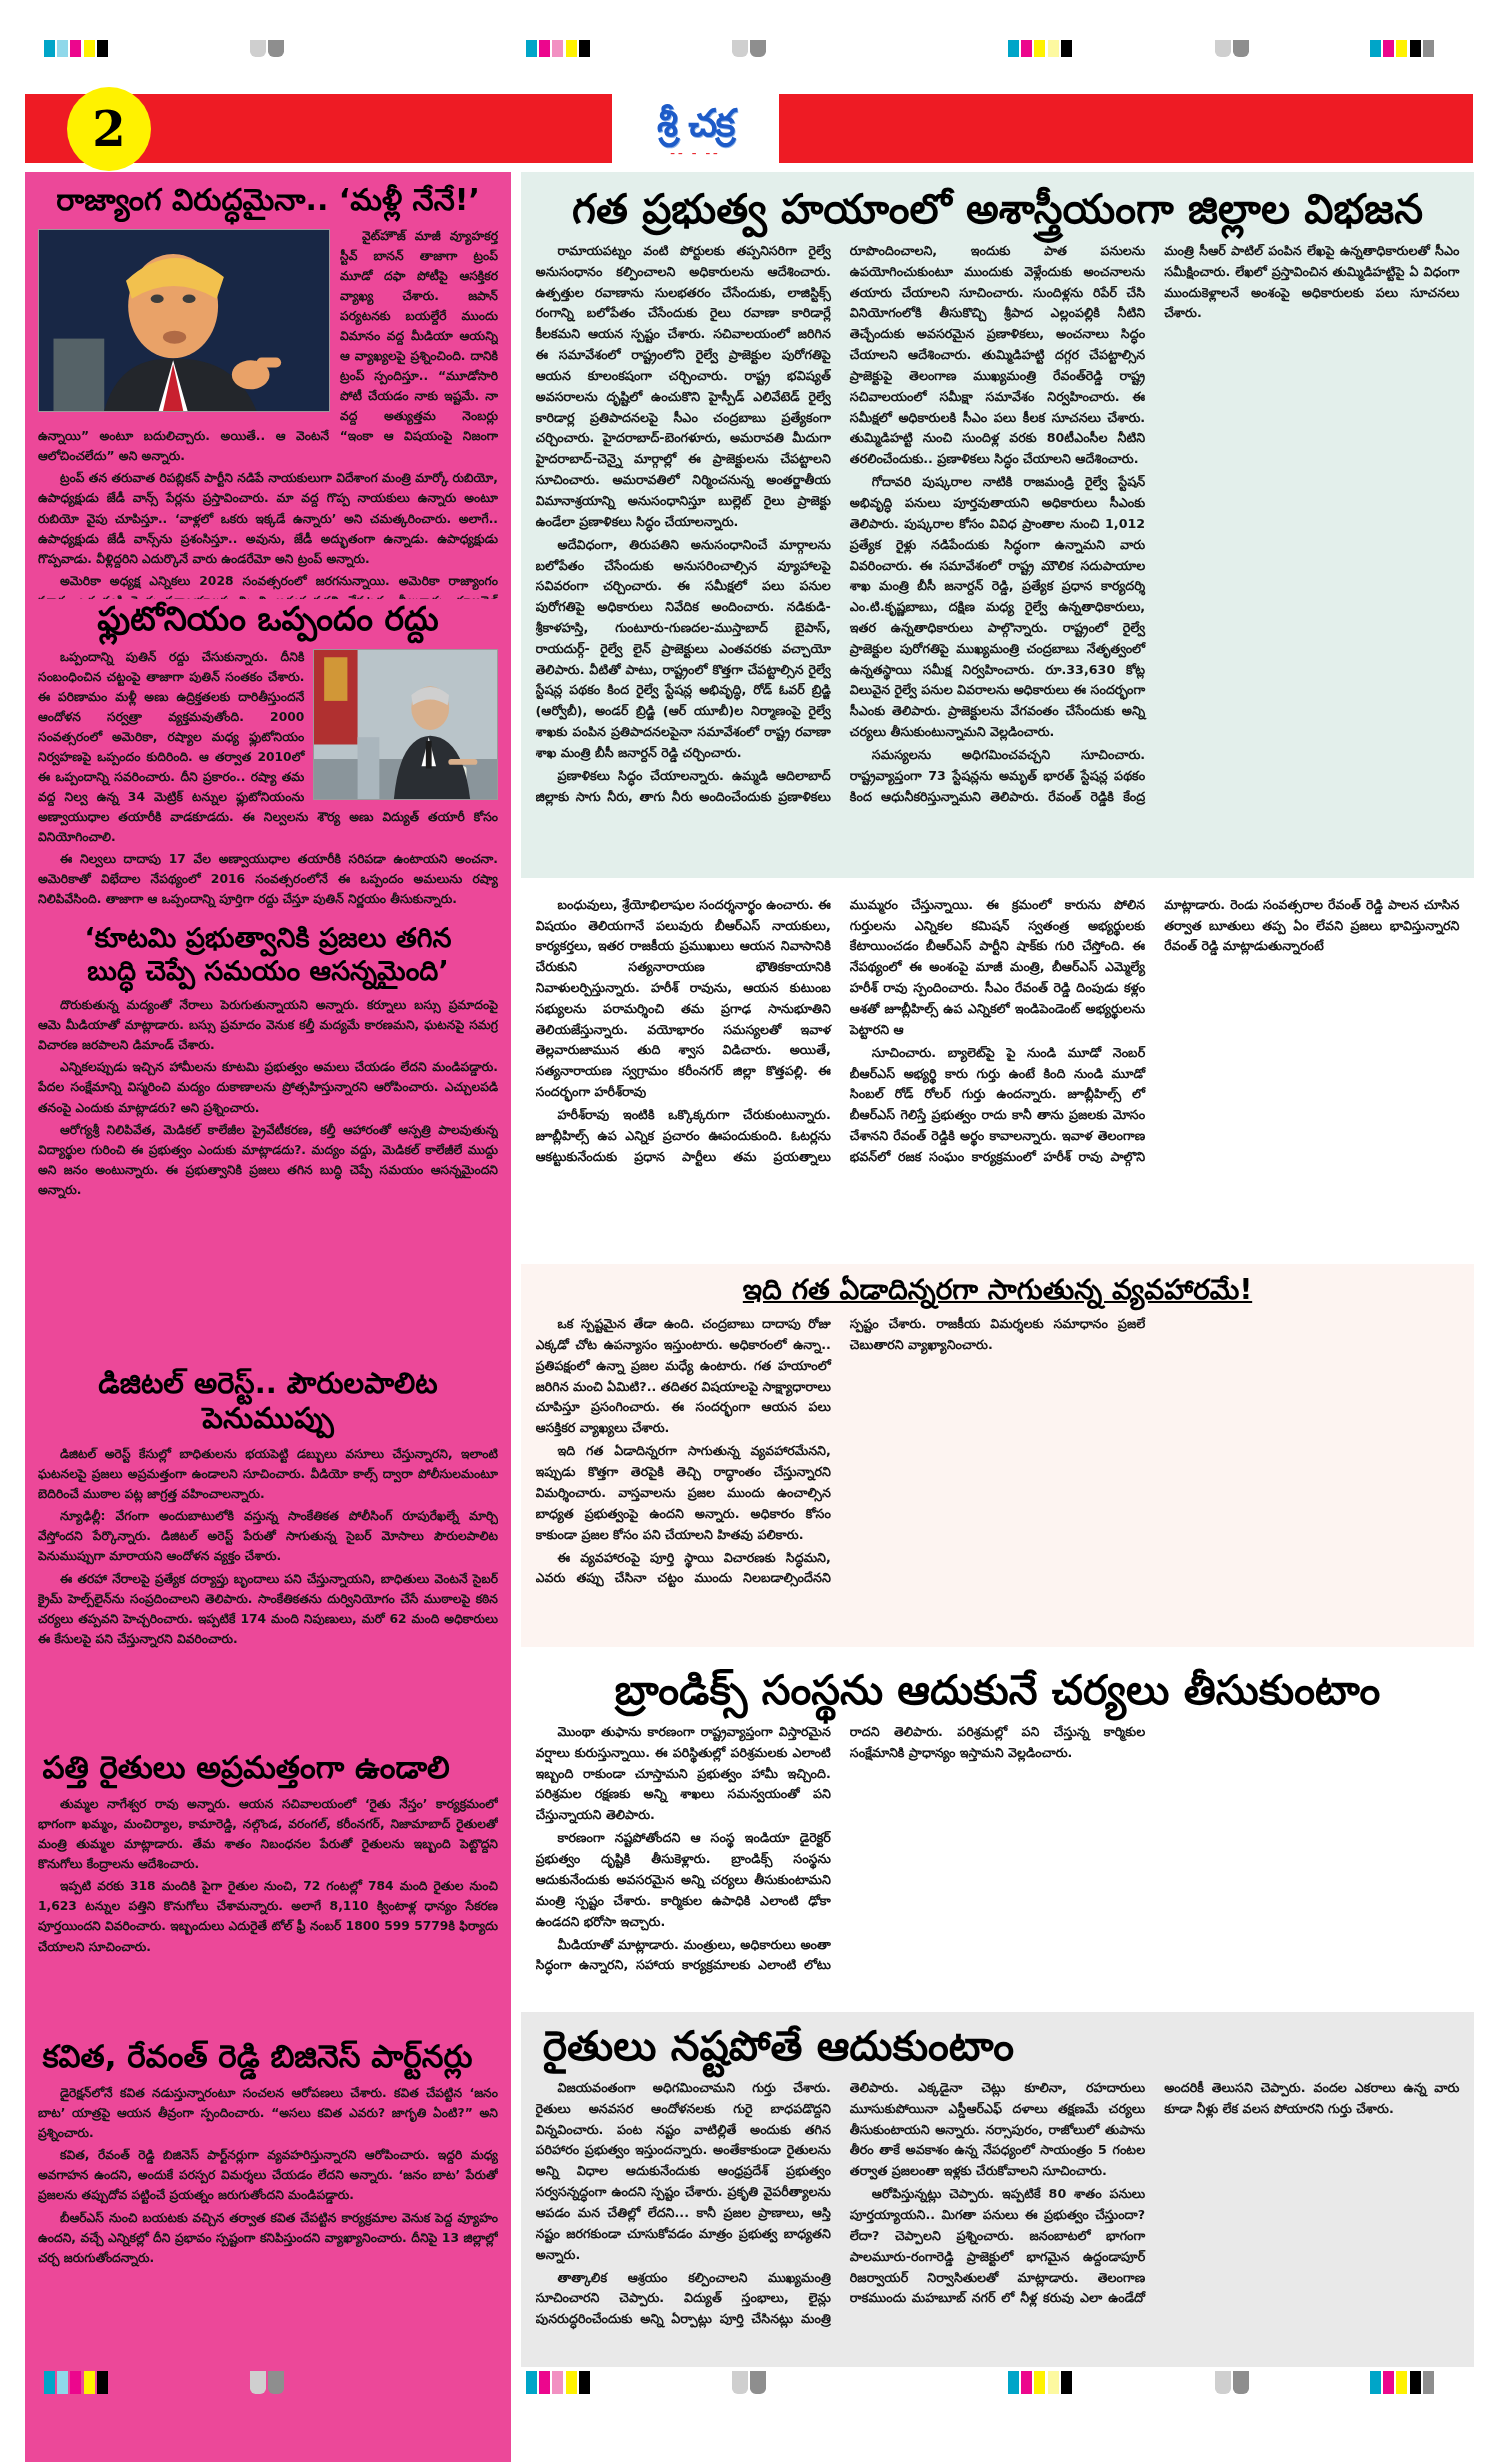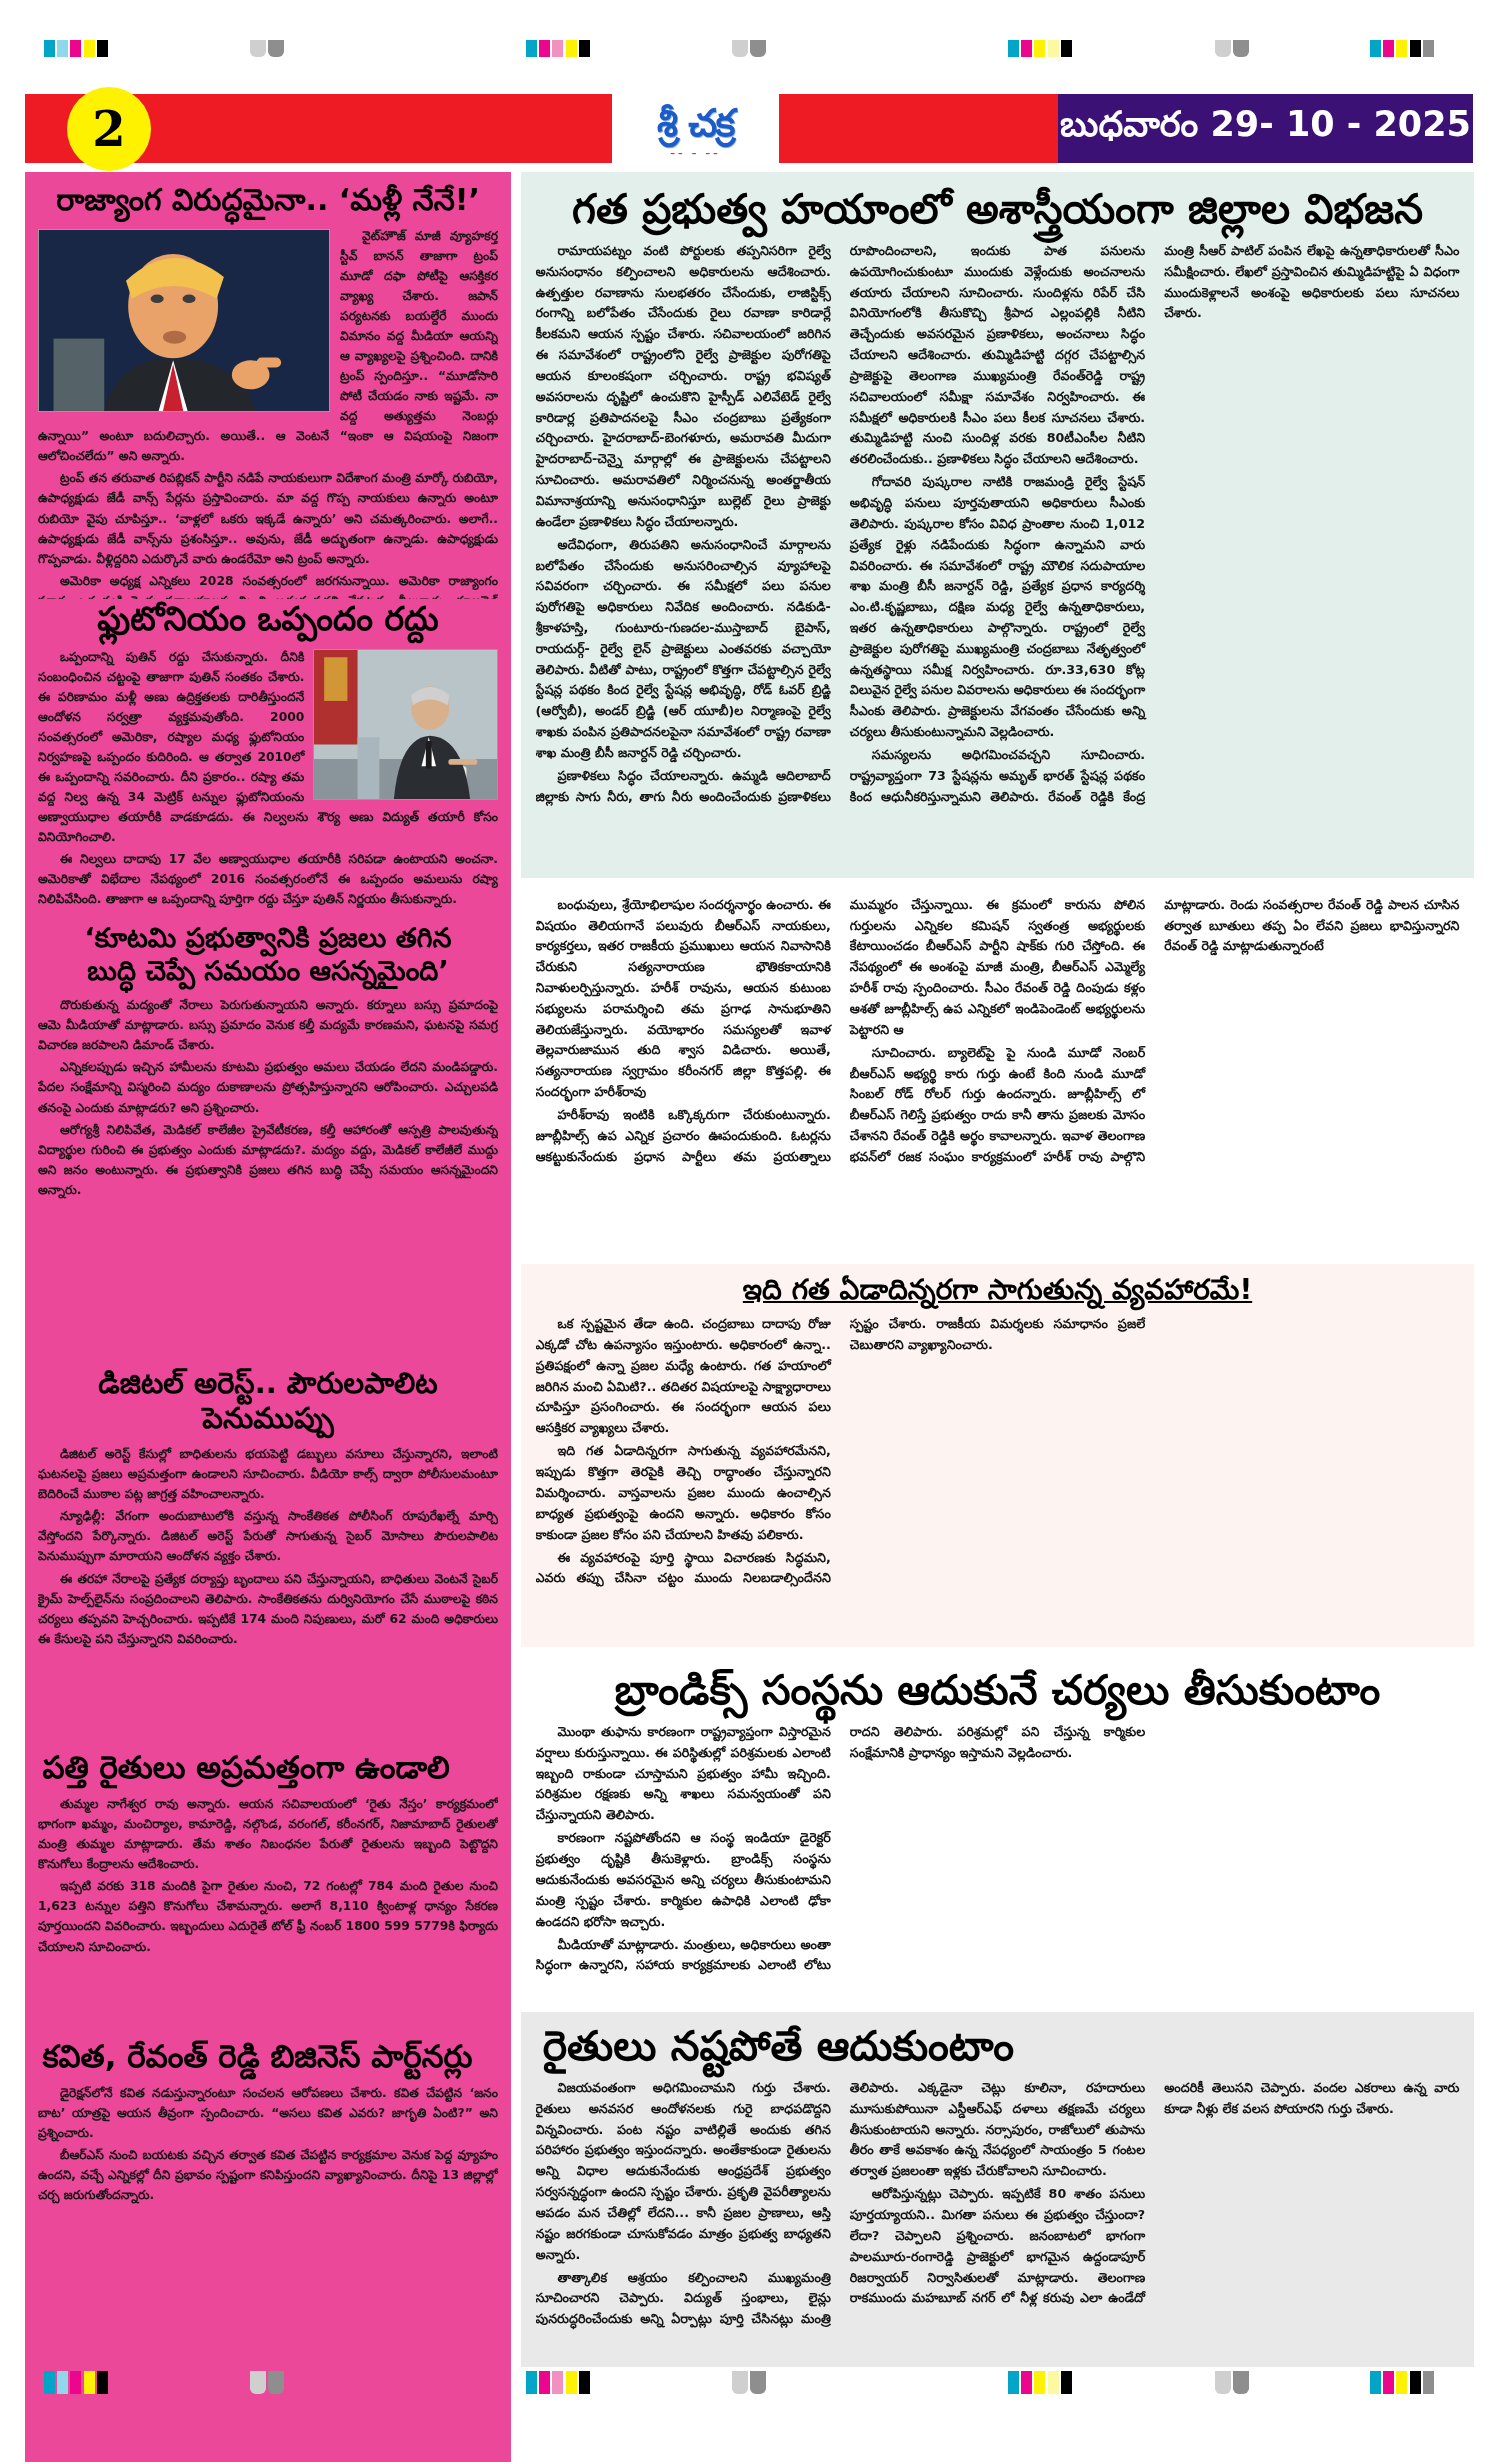--- a/index.html
+++ b/index.html
@@ -116,23 +116,20 @@
   </div>
 
   <div class="hdr">
     <div class="page-circle">
       <b>2</b>
     </div>
     <div class="masthead">
       <div class="mtitle">శ్రీ చక్ర</div>
       <div class="mtag">–– – ––</div>
     </div>
-    <div class="datebar">
-      <span>బుధవారం 29- 10 - 2025</span>
-    </div>
   </div>
 
   <div class="leftcol">
 
     <div class="art a-trump">
       <h1>రాజ్యాంగ విరుద్ధమైనా.. ‘మళ్లీ నేనే!’</h1>
       <svg class="photo photo-trump" viewBox="0 0 400 250" preserveAspectRatio="none">
         <rect width="400" height="250" fill="#1b2a4a"></rect>
         <rect x="0" y="0" width="400" height="250" fill="#16233f" opacity="0.5"></rect>
         <rect x="20" y="150" width="70" height="100" fill="#7e8a7e" opacity="0.6"></rect>
@@ -199,20 +196,21 @@
       <div class="body">
           <p>తుమ్మల నాగేశ్వర రావు అన్నారు. ఆయన సచివాలయంలో ‘రైతు నేస్తం’ కార్యక్రమంలో భాగంగా ఖమ్మం, మంచిర్యాల, కామారెడ్డి, నల్గొండ, వరంగల్, కరీంనగర్, నిజామాబాద్ రైతులతో మంత్రి తుమ్మల మాట్లాడారు. తేమ శాతం నిబంధనల పేరుతో రైతులను ఇబ్బంది పెట్టొద్దని కొనుగోలు కేంద్రాలను ఆదేశించారు.</p>
           <p>ఇప్పటి వరకు 318 మందికి పైగా రైతుల నుంచి, 72 గంటల్లో 784 మంది రైతుల నుంచి 1,623 టన్నుల పత్తిని కొనుగోలు చేశామన్నారు. అలాగే 8,110 క్వింటాళ్ల ధాన్యం సేకరణ పూర్తయిందని వివరించారు. ఇబ్బందులు ఎదురైతే టోల్ ఫ్రీ నంబర్ 1800 599 5779కి ఫిర్యాదు చేయాలని సూచించారు.</p>
         </div>
     </div>
 
     <div class="art a-kavitha">
       <h1>కవిత, రేవంత్ రెడ్డి బిజినెస్ పార్ట్‌నర్లు</h1>
       <div class="body">
           <p>డైరెక్షన్‌లోనే కవిత నడుస్తున్నారంటూ సంచలన ఆరోపణలు చేశారు. కవిత చేపట్టిన ‘జనం బాట’ యాత్రపై ఆయన తీవ్రంగా స్పందించారు. “అసలు కవిత ఎవరు? జాగృతి ఏంటి?” అని ప్రశ్నించారు.</p>
+          <p>కవిత, రేవంత్ రెడ్డి బిజినెస్ పార్ట్‌నర్లుగా వ్యవహరిస్తున్నారని ఆరోపించారు. ఇద్దరి మధ్య అవగాహన ఉందని, అందుకే పరస్పర విమర్శలు చేయడం లేదని అన్నారు. ‘జనం బాట’ పేరుతో ప్రజలను తప్పుదోవ పట్టించే ప్రయత్నం జరుగుతోందని మండిపడ్డారు.</p>
           <p>బీఆర్ఎస్ నుంచి బయటకు వచ్చిన తర్వాత కవిత చేపట్టిన కార్యక్రమాల వెనుక పెద్ద వ్యూహం ఉందని, వచ్చే ఎన్నికల్లో దీని ప్రభావం స్పష్టంగా కనిపిస్తుందని వ్యాఖ్యానించారు. దీనిపై 13 జిల్లాల్లో చర్చ జరుగుతోందన్నారు.</p>
         </div>
     </div>
 
   </div>
 
   <div class="rblock art b-districts">
     <h1>గత ప్రభుత్వ హయాంలో అశాస్త్రీయంగా జిల్లాల విభజన</h1>
     <div class="body">
         <p>రామాయపట్నం వంటి పోర్టులకు తప్పనిసరిగా రైల్వే అనుసంధానం కల్పించాలని అధికారులను ఆదేశించారు. ఉత్పత్తుల రవాణాను సులభతరం చేసేందుకు, లాజిస్టిక్స్ రంగాన్ని బలోపేతం చేసేందుకు రైలు రవాణా కారిడార్లే కీలకమని ఆయన స్పష్టం చేశారు. సచివాలయంలో జరిగిన ఈ సమావేశంలో రాష్ట్రంలోని రైల్వే ప్రాజెక్టుల పురోగతిపై ఆయన కూలంకషంగా చర్చించారు. రాష్ట్ర భవిష్యత్ అవసరాలను దృష్టిలో ఉంచుకొని హైస్పీడ్ ఎలివేటెడ్ రైల్వే కారిడార్ల ప్రతిపాదనలపై సీఎం చంద్రబాబు ప్రత్యేకంగా చర్చించారు. హైదరాబాద్-బెంగళూరు, అమరావతి మీదుగా హైదరాబాద్-చెన్నై మార్గాల్లో ఈ ప్రాజెక్టులను చేపట్టాలని సూచించారు. అమరావతిలో నిర్మించనున్న అంతర్జాతీయ విమానాశ్రయాన్ని అనుసంధానిస్తూ బుల్లెట్ రైలు ప్రాజెక్టు ఉండేలా ప్రణాళికలు సిద్ధం చేయాలన్నారు.</p>

